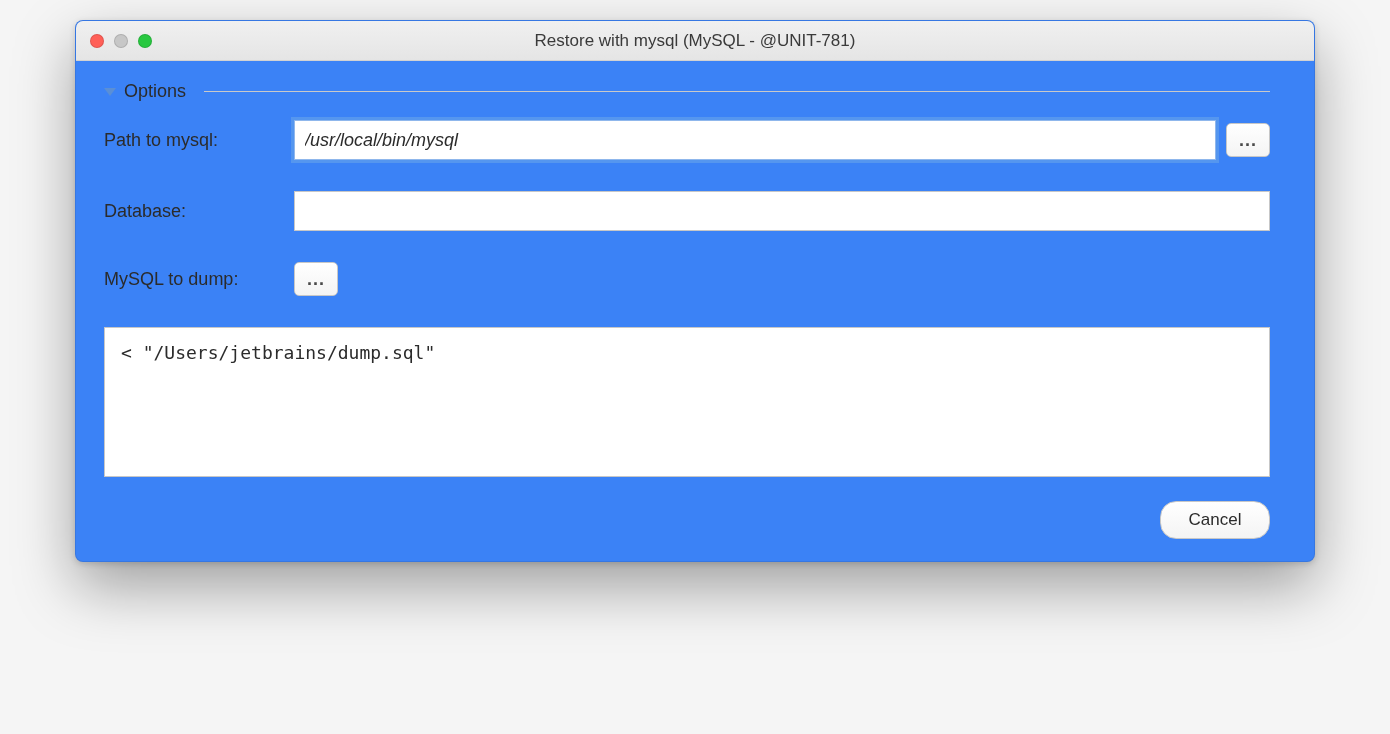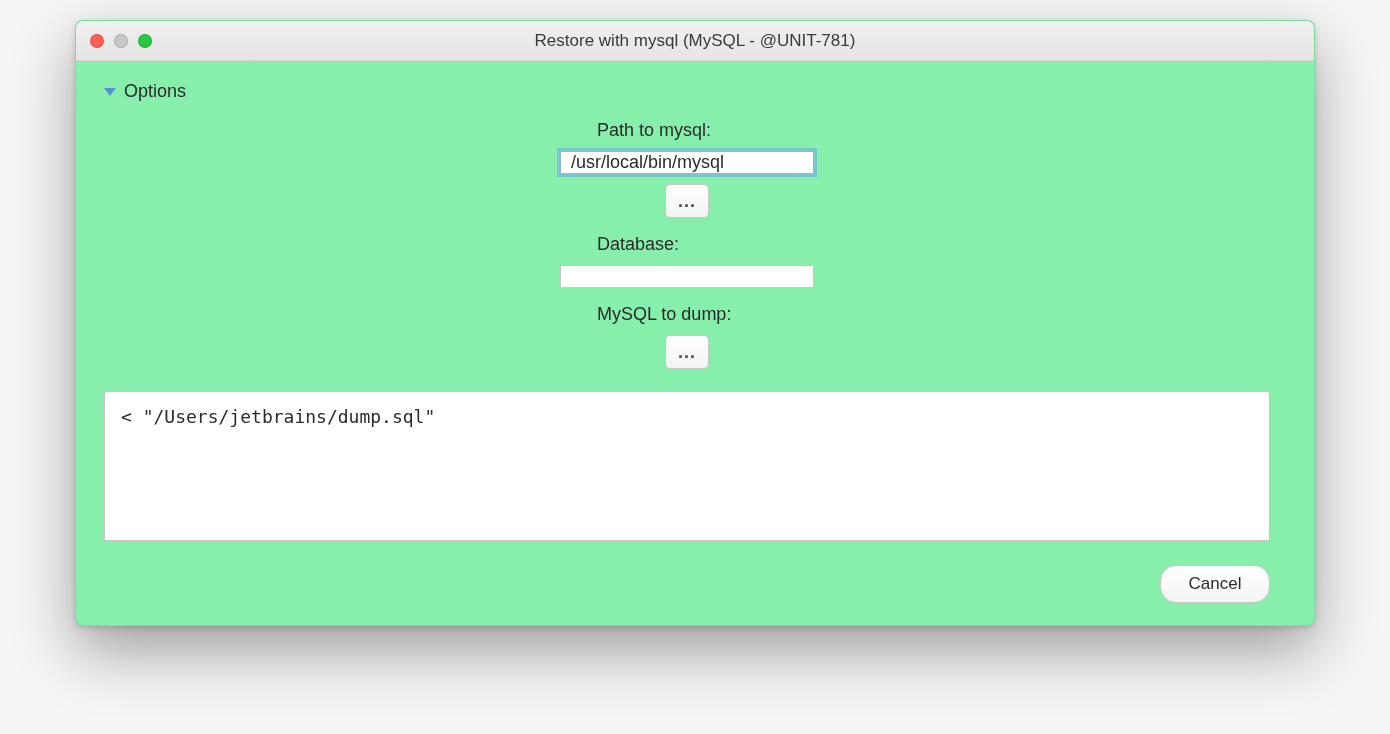--- a/index.html
+++ b/index.html
@@ -7,21 +7,21 @@
       background: #f5f5f5;
       font-family: -apple-system, BlinkMacSystemFont, "Helvetica Neue", Arial, sans-serif;
       display: flex;
       align-items: flex-start;
       justify-content: center;
       padding: 20px;
       min-height: 734px;
     }
     .window {
       width: 1240px;
-      background: #86efac;
+      background: #3b82f6;
       border-radius: 8px;
       box-shadow: 0 25px 60px rgba(0,0,0,0.35), 0 2px 6px rgba(0,0,0,0.15);
       overflow: hidden;
       border: 1px solid rgba(0,0,0,0.08);
     }
     .titlebar {
       height: 40px;
       display: flex;
       align-items: center;
       background: linear-gradient(to bottom, #f0f0f0, #e5e5e5);
@@ -72,22 +72,21 @@
     }
     .section-line {
       flex: 1;
       height: 1px;
       background: #c9c9c9;
     }
     .row {
       display: flex;
       align-items: center;
       gap: 10px;
-      margin-bottom: 16px;
-      flex-direction: column;
+      margin-bottom: 31px;
     }
     .row-label {
       width: 180px;
       text-align: left;
       font-size: 18px;
       color: #2b2b2b;
     }
     .text-input {
       flex: 1;
       height: 40px;
@@ -95,20 +94,21 @@
       border-radius: 0;
       background: #fff;
       padding: 0 10px;
       font-size: 18px;
       color: #2b2b2b;
       outline: none;
     }
     .text-input.focused {
       border: 1px solid #8fb7ec;
       box-shadow: 0 0 0 3px rgba(108,167,234,0.55);
+      font-style: italic;
     }
     .browse-btn {
       width: 44px;
       height: 34px;
       border: 1px solid #c7c7c7;
       border-radius: 5px;
       background: linear-gradient(to bottom, #ffffff, #f4f4f4);
       font-size: 18px;
       line-height: 15px;
       font-weight: 700;

